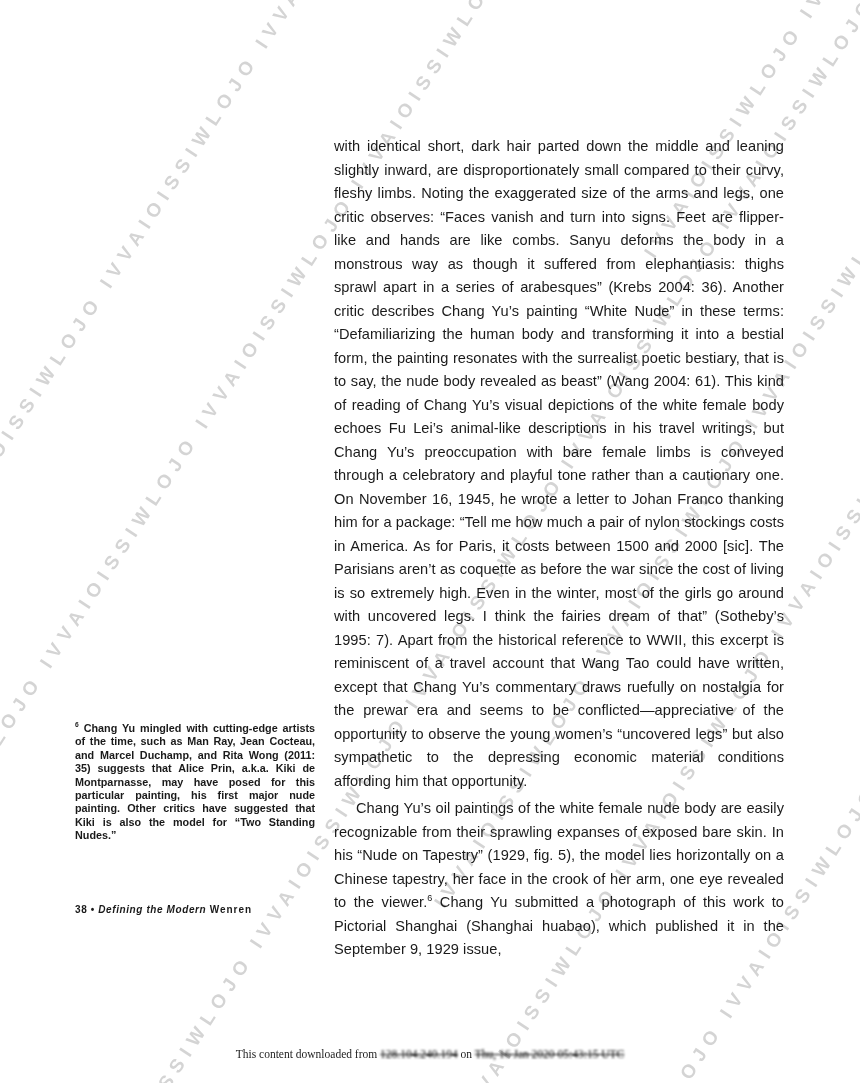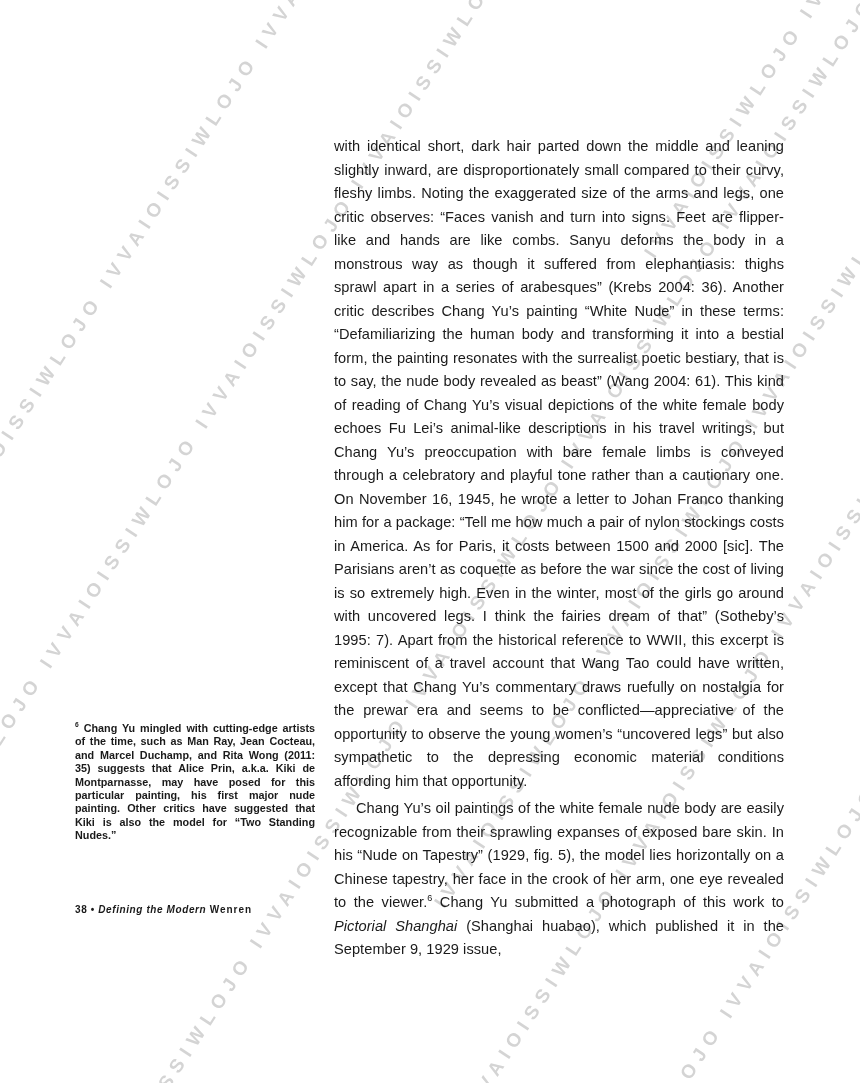--- a/index.html
+++ b/index.html
@@ -43,21 +43,21 @@
     left: 330px;
     top: 131px;
     width: 458px;
     font-size: 14.6px;
     line-height: 23.5px;
     text-align: justify;
     letter-spacing: 0.05px;
   }
   .body-p { margin: 4px; }
   .body-p + .body-p { text-indent: 22px; }
-  .it { font-style: italic; }
+  .it { }
   sup { font-size: 0.62em; vertical-align: super; line-height: 0; }
 
   .footnote {
     position: absolute;
     left: 75px;
     top: 722px;
     width: 240px;
     font-size: 10.8px;
     font-weight: 700;
     line-height: 13.4px;
@@ -117,16 +117,22 @@
     <div class="footnote"><sup>6</sup><span> Chang Yu mingled with cutting-edge artists of the time, such as Man Ray, Jean Cocteau, and Marcel Duchamp, and Rita Wong (2011: 35) suggests that Alice Prin, a.k.a. Kiki de Montparnasse, may have posed for this particular painting, his first major nude painting. Other critics have suggested that Kiki is also the model for “Two Standing Nudes.”</span></div>
 
     <div class="page-footer">
       <span>38</span>
       <span>•</span>
       <span class="chapter">Defining the Modern</span>
       <span class="book">Wenren</span>
     </div>
 
     <div class="jstor-notice">
+      <div>
+        <span>This content downloaded from</span>
+        <span class="redacted">128.104.240.194</span>
+        <span>on</span>
+        <span class="redacted">Thu, 16 Jan 2020 05:43:15 UTC</span>
+      </div>
     </div>
 
   </div>
 </div>
 
 </body></html>

